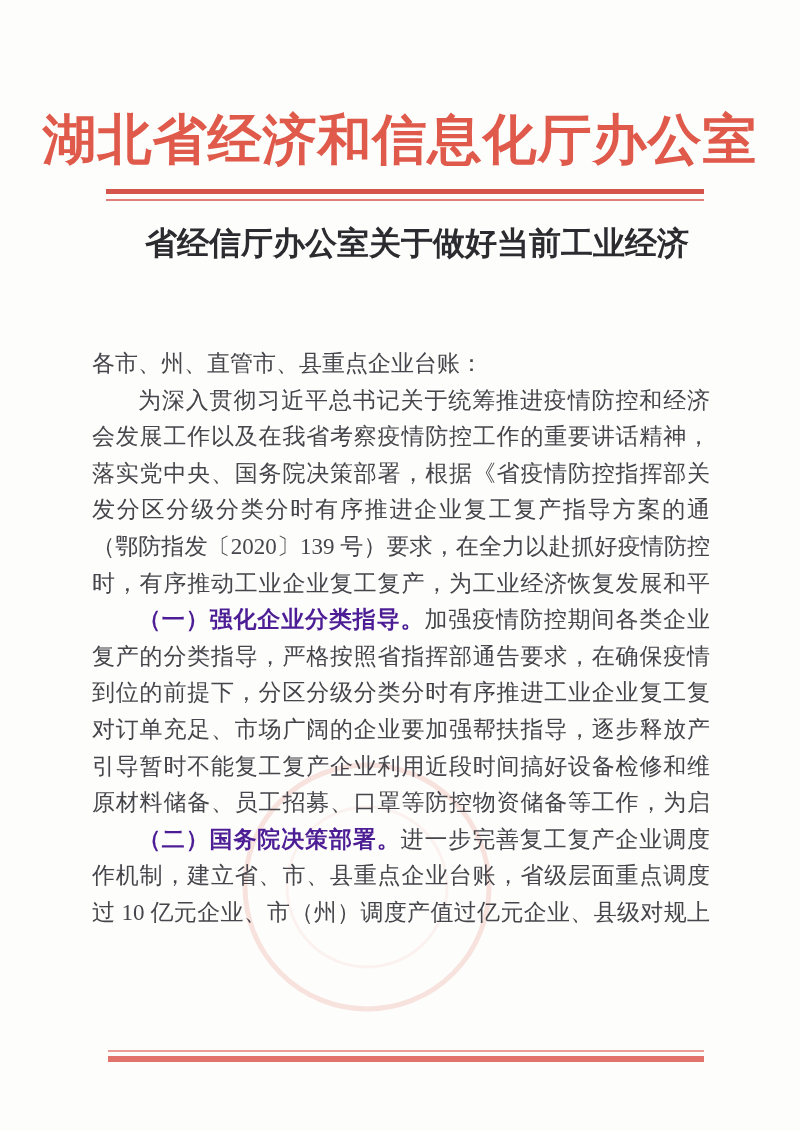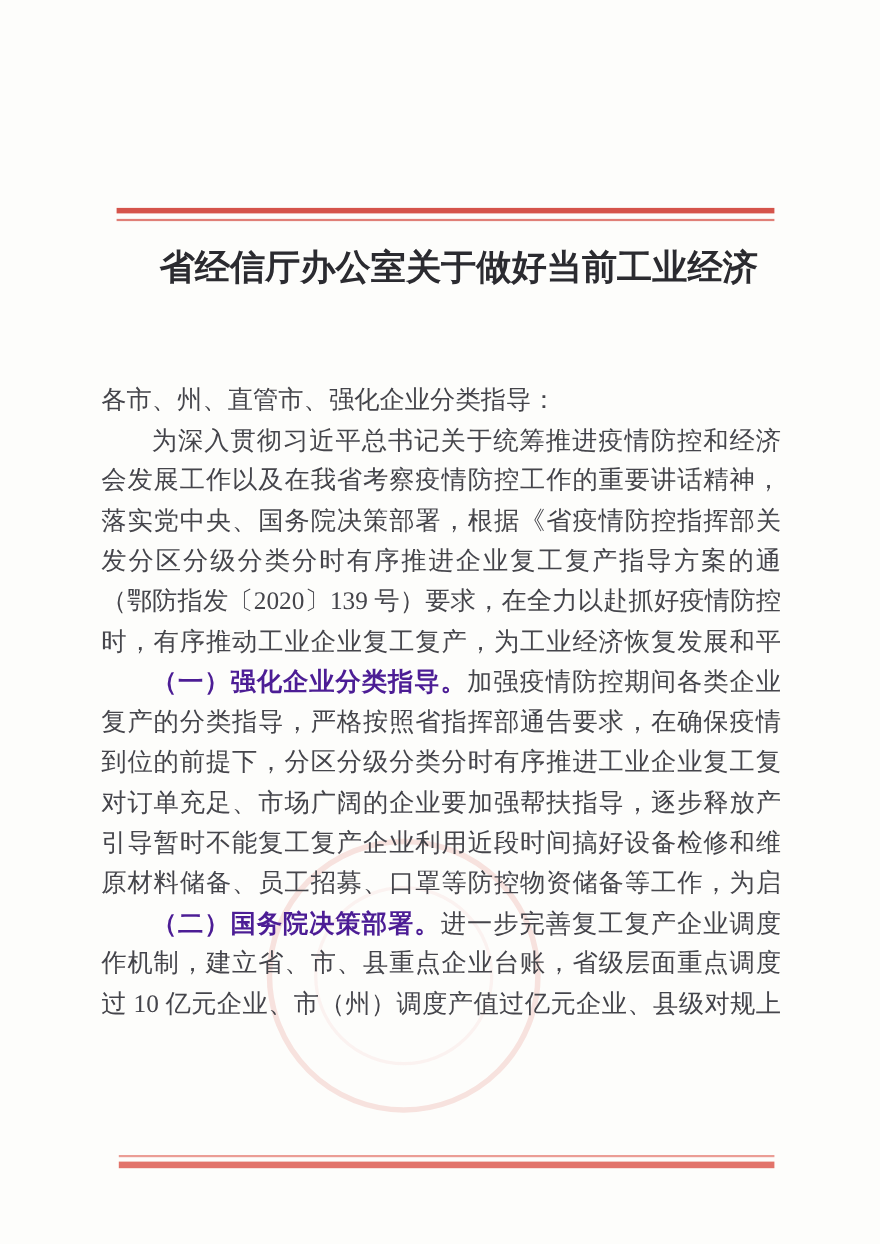--- a/index.html
+++ b/index.html
@@ -107,34 +107,35 @@
     width: 596px;
     height: 6px;
     background: var(--footer-red, #e2736a);
   }
 </style>
 </head>
 <body>
 
 <div class="page">
 
+  <div class="org-name">湖北省经济和信息化厅办公室</div>
   <div class="header-rule-thick"></div>
   <div class="header-rule-thin"></div>
 
   <div class="doc-title">
     <div>省经信厅办公室关于做好当前工业经济</div>
   </div>
 
   <svg class="seal" viewBox="0 0 270 270">
     <circle cx="135" cy="135" r="122" fill="none" stroke="rgba(224,120,110,0.20)" stroke-width="5"></circle>
     <circle cx="135" cy="135" r="80" fill="none" stroke="rgba(224,120,110,0.08)" stroke-width="3"></circle>
   </svg>
 
   <div class="body-text">
-    <div class="line left"><span>各市、州、直管市、强化企业分类指导：</span></div>
+    <div class="line left"><span>各市、州、直管市、县重点企业台账：</span></div>
     <div class="line indent"><span>为深入贯彻习近平总书记关于统筹推进疫情防控和经济社</span></div>
     <div class="line"><span>会发展工作以及在我省考察疫情防控工作的重要讲话精神，全面</span></div>
     <div class="line"><span>落实党中央、国务院决策部署，根据《省疫情防控指挥部关于印</span></div>
     <div class="line"><span>发分区分级分类分时有序推进企业复工复产指导方案的通知》</span></div>
     <div class="line"><span>（鄂防指发〔2020〕139 号）要求，在全力以赴抓好疫情防控同</span></div>
     <div class="line"><span>时，有序推动工业企业复工复产，为工业经济恢复发展和平稳健</span></div>
     <div class="line indent"><span class="bold-lead">（一）强化企业分类指导。</span><span>加强疫情防控期间各类企业复工</span></div>
     <div class="line"><span>复产的分类指导，严格按照省指挥部通告要求，在确保疫情防控</span></div>
     <div class="line"><span>到位的前提下，分区分级分类分时有序推进工业企业复工复产。</span></div>
     <div class="line"><span>对订单充足、市场广阔的企业要加强帮扶指导，逐步释放产能。</span></div>

